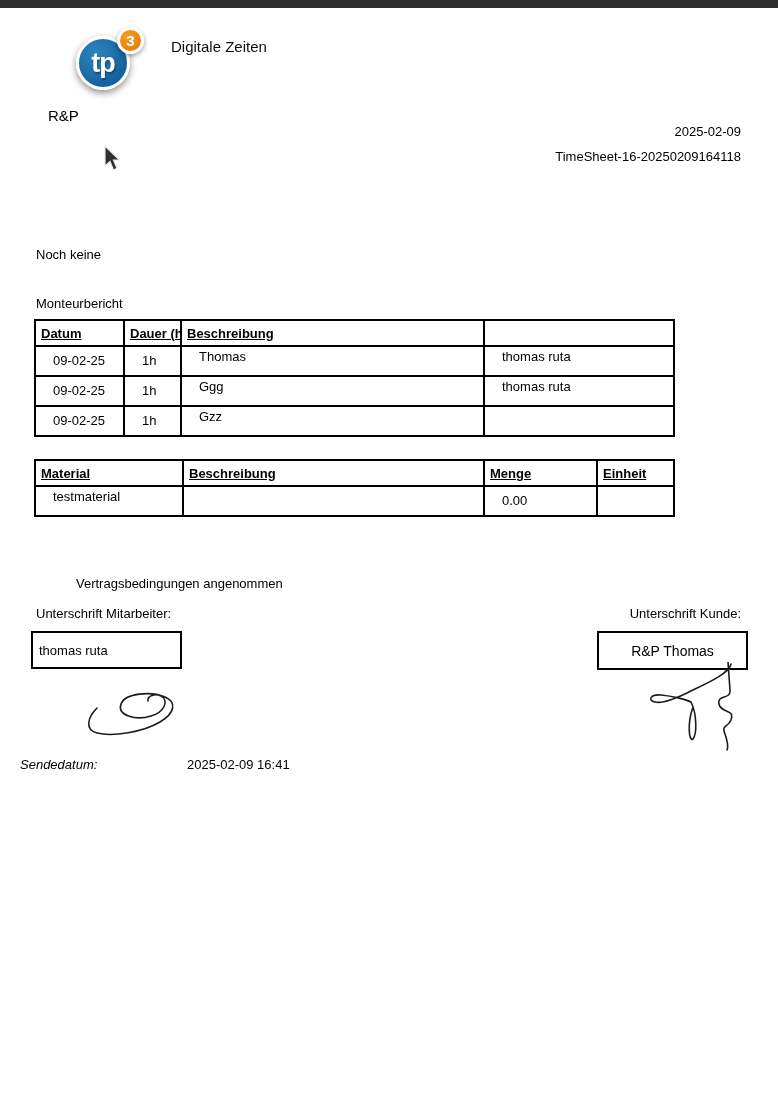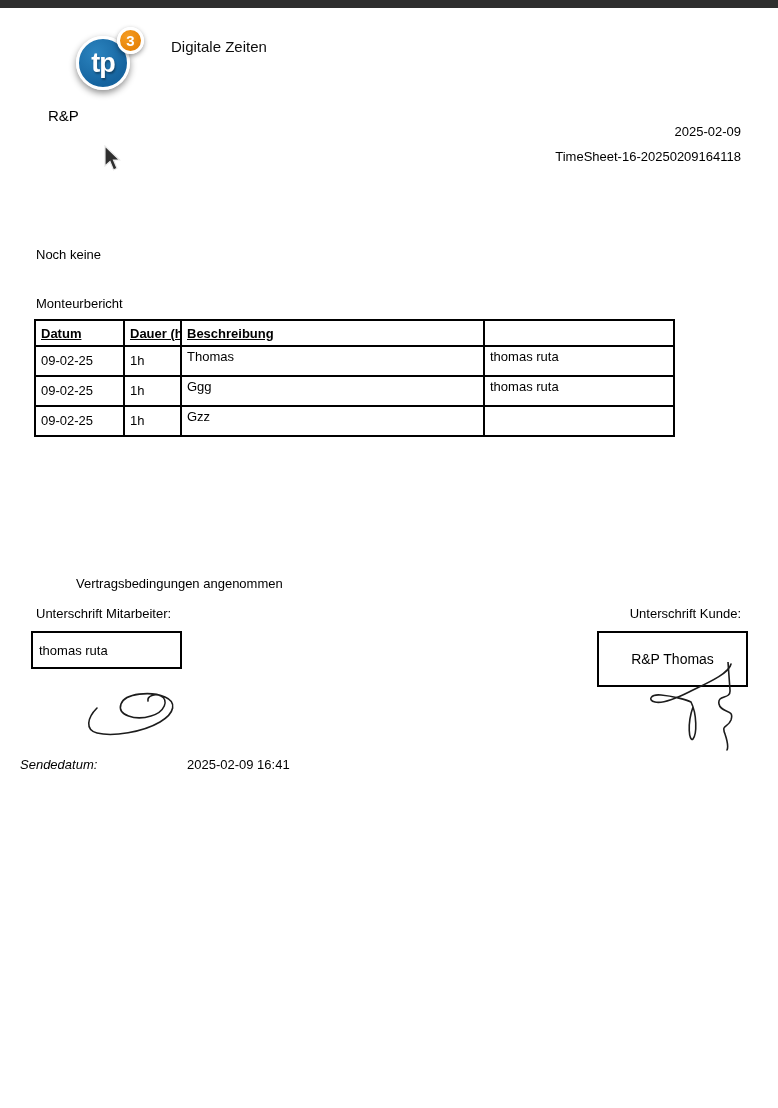--- a/index.html
+++ b/index.html
@@ -34,21 +34,21 @@
   .app-subtitle { font-size: 15px; margin-left: 13px; color: #0d0d0d; }
 
   .txt { font-size: 13px; line-height: 1.25; }
   .txt15 { font-size: 15px; margin-left: 12px; }
   .right-align { text-align: right; }
 
   
   table { border-collapse: collapse; table-layout: fixed; }
   table, th, td { border: 2px solid #000; }
   th { font-size: 13px; font-weight: bold; text-align: left; padding: 4px 2px 4px 5px; white-space: nowrap; overflow: hidden; height: 26px; text-decoration: underline; }
-  td { font-size: 13px; padding: 2px 2px 2px 5px; white-space: nowrap; overflow: hidden; }
+  td { font-size: 13px; padding: 2px 2px 2px 17px; white-space: nowrap; overflow: hidden; }
   td.v-top { vertical-align: top; }
   td.v-low { vertical-align: bottom; padding-bottom: 7px; }
   .work-table tr.body-row { height: 30px; }
   .material-table tr.body-row { height: 30px; }
 
   
   .sig-box { border: 2px solid #000; background: #fff; display: flex; align-items: center; }
   .sig-box.left-text { justify-content: flex-start; padding-left: 6px; font-size: 13px; }
   .sig-box.center-text { justify-content: center; font-size: 14px; }
 
@@ -114,30 +114,52 @@
     </tr>
     <tr class="body-row">
       <td class="v-low">09-02-25</td>
       <td class="v-low">1h</td>
       <td class="v-top">Gzz</td>
       <td class="v-top"></td>
     </tr>
   </tbody>
     </table>
 
+  <table class="abs material-table" style="left:34px; top:459px; width:639px;">
+    <colgroup>
+      <col style="width:148px">
+        <col style="width:301px">
+        <col style="width:113px">
+        <col style="width:77px">
+    </colgroup>
+    <tbody>
+        <tr>
+      <th>Material</th>
+      <th>Beschreibung</th>
+      <th>Menge</th>
+      <th>Einheit</th>
+    </tr>
+    <tr class="body-row">
+      <td class="v-top">testmaterial</td>
+      <td class="v-top"></td>
+      <td class="v-low">0.00</td>
+      <td class="v-top"></td>
+    </tr>
+  </tbody>
+    </table>
 
   <div class="abs txt" style="left:36px; top:576px;margin-left:40px;">Vertragsbedingungen angenommen</div>
 
   <div class="abs txt" style="left:36px; top:606px;">Unterschrift Mitarbeiter:</div>
   <div class="abs txt right-align" style="right:37px; top:606px;">Unterschrift Kunde:</div>
 
   <div class="abs sig-box left-text" style="left:31px; top:631px; width:151px; height:38px;">
     <span>thomas ruta</span>
   </div>
-  <div class="abs sig-box center-text" style="left:597px; top:631px; width:151px; height:56px;">
+  <div class="abs sig-box center-text" style="left:597px; top:631px; width:151px; height:39px;">
     <span>R&amp;P Thomas</span>
   </div>
 
   <svg class="abs" style="left:85px; top:680px;" width="95" height="58" viewBox="0 0 95 58">
     <path d="M12 28 C 2 38, 0 50, 12 53 C 28 57, 58 52, 75 42 C 90 33, 92 22, 80 17 C 66 11, 40 13, 36 24 C 32 35, 50 41, 66 36 C 80 32, 84 20, 76 16 C 70 13, 62 16, 63 21" fill="none" stroke="#1c1c1c" stroke-width="1.6" stroke-linecap="round"></path>
   </svg>
 
   <svg class="abs" style="left:645px; top:662px;" width="105" height="90" viewBox="0 0 105 90">
     <path d="M86 2 C 84 12, 60 22, 44 30 C 36 34, 18 42, 10 40 C 2 38, 6 32, 16 33 C 28 34, 42 38, 46 40 C 52 52, 52 72, 48 77 C 44 80, 42 62, 48 45" fill="none" stroke="#1c1c1c" stroke-width="1.6" stroke-linecap="round"></path>
     <path d="M83 0 L 85 28 C 86 38, 72 32, 74 42 C 76 52, 90 46, 86 58 C 83 66, 76 62, 80 72 C 82 78, 84 84, 82 88" fill="none" stroke="#1c1c1c" stroke-width="1.6" stroke-linecap="round"></path>

